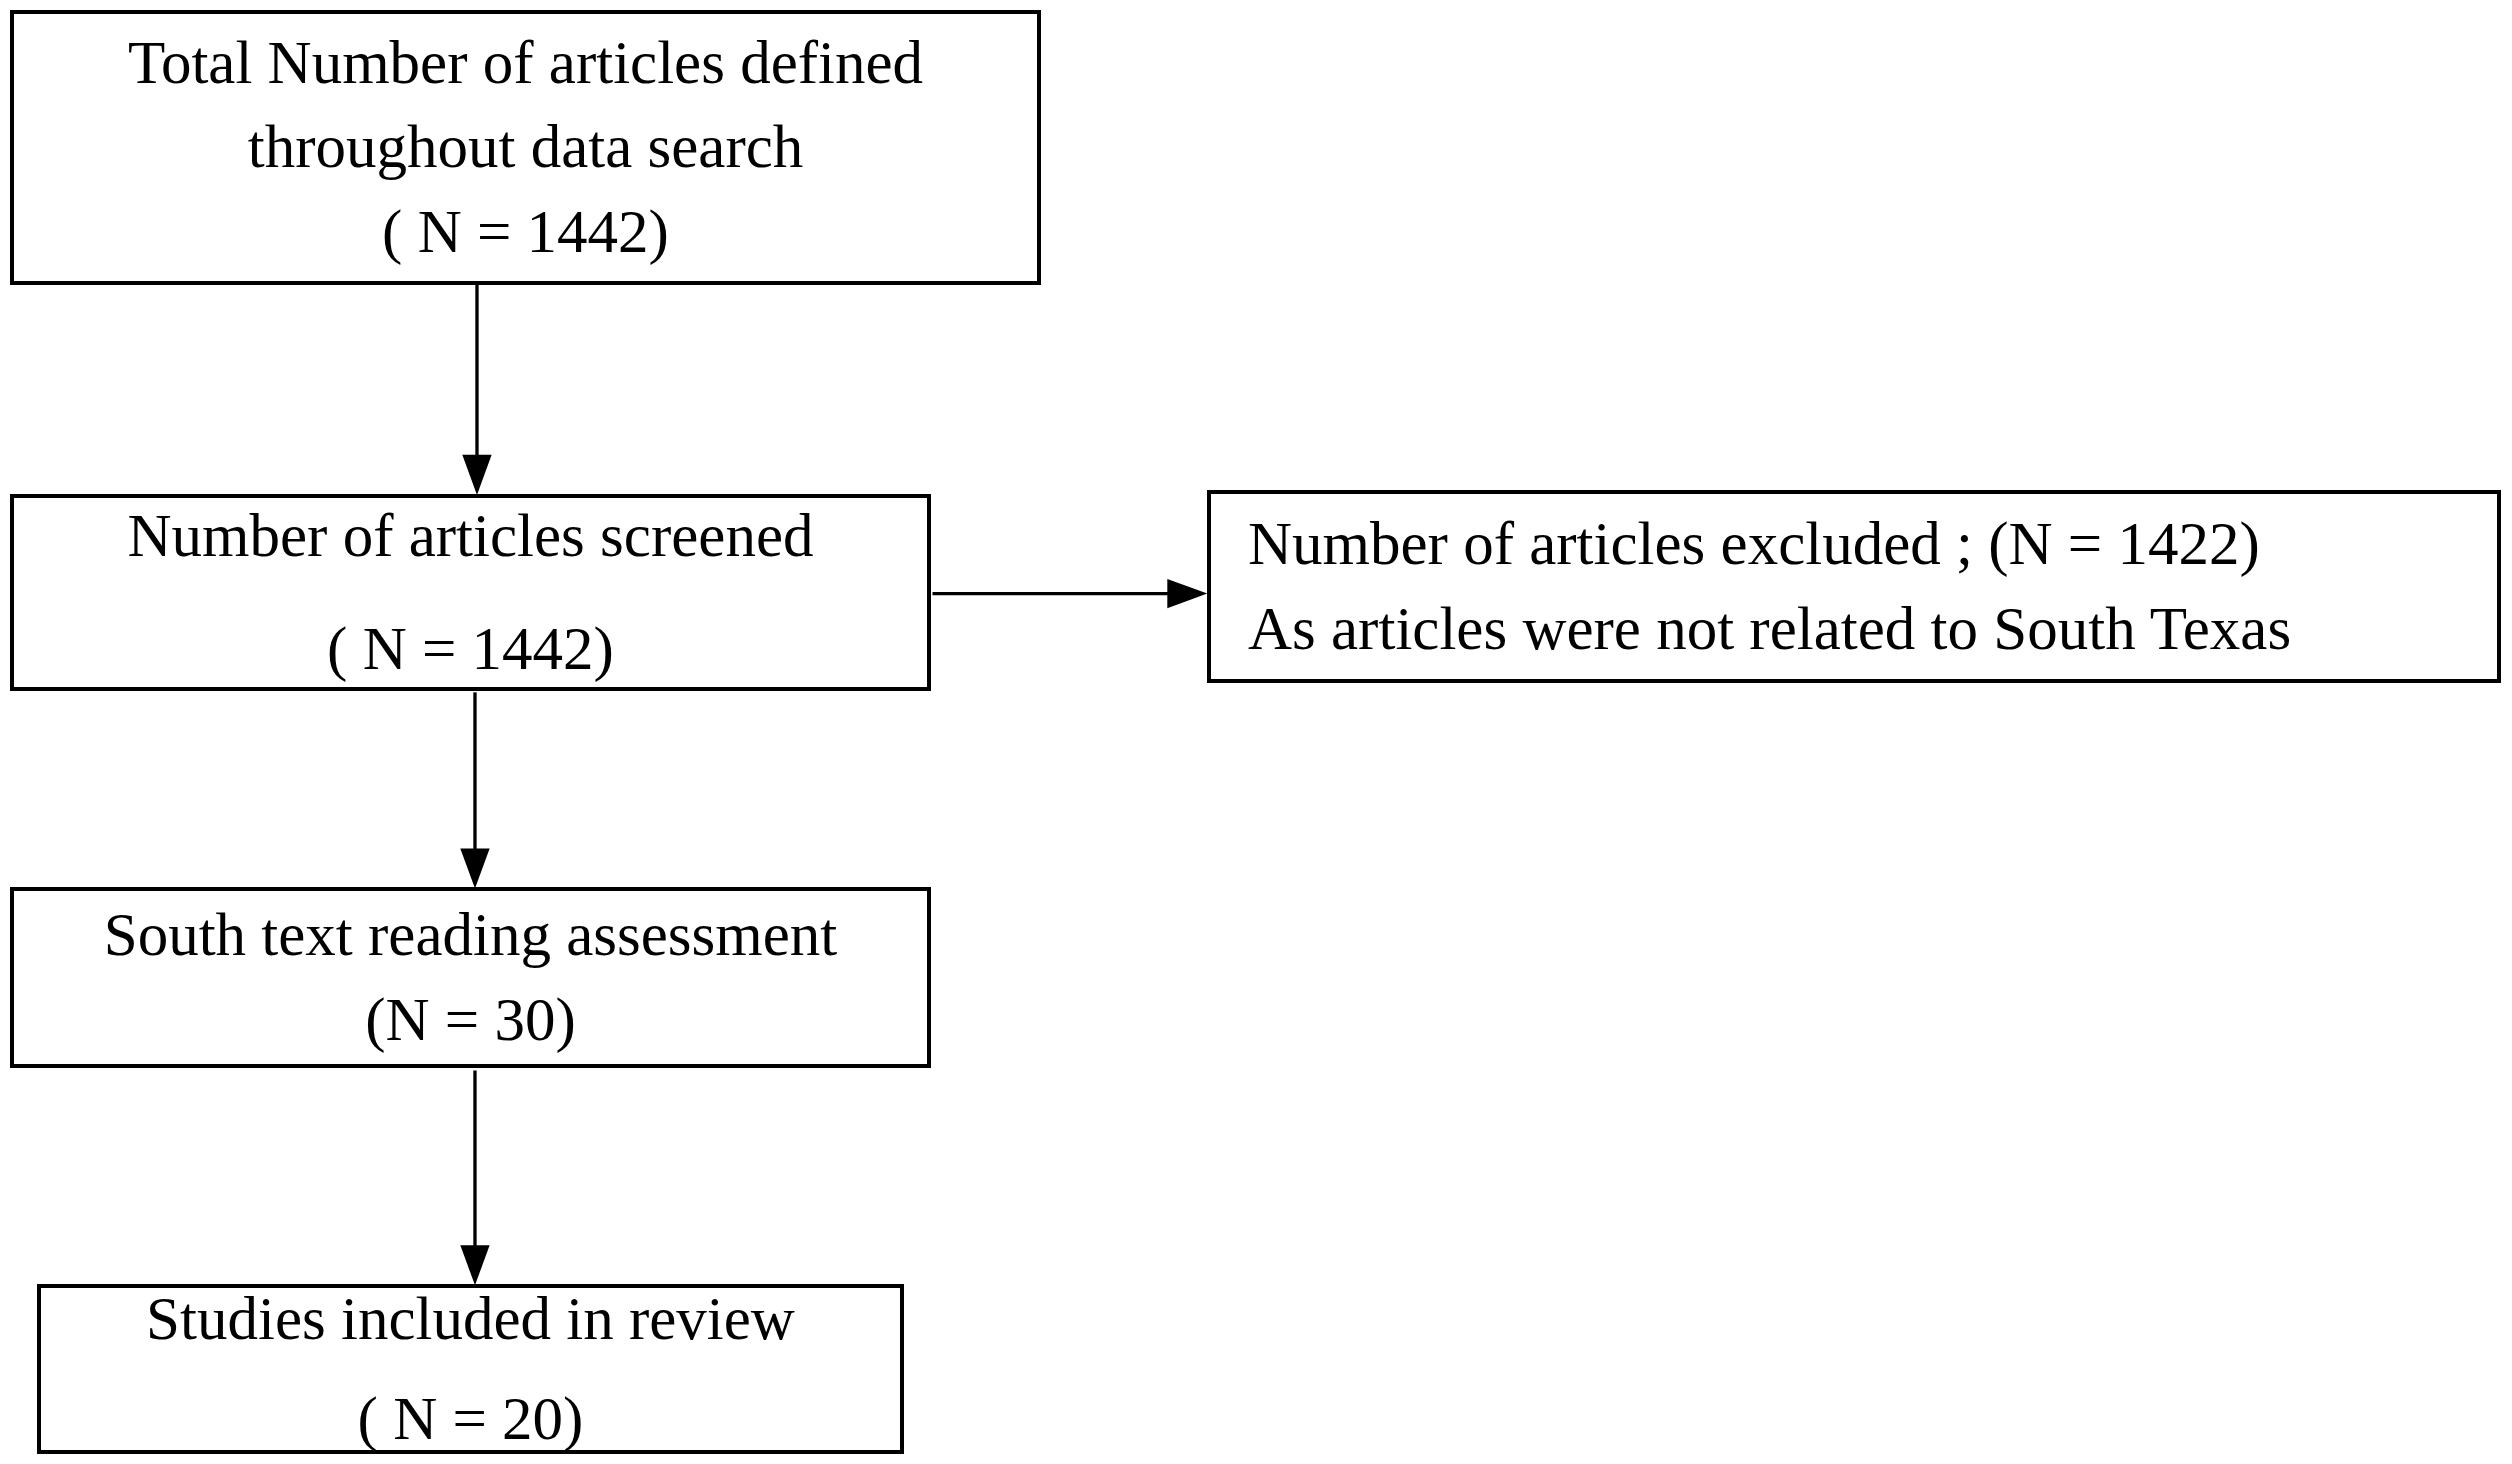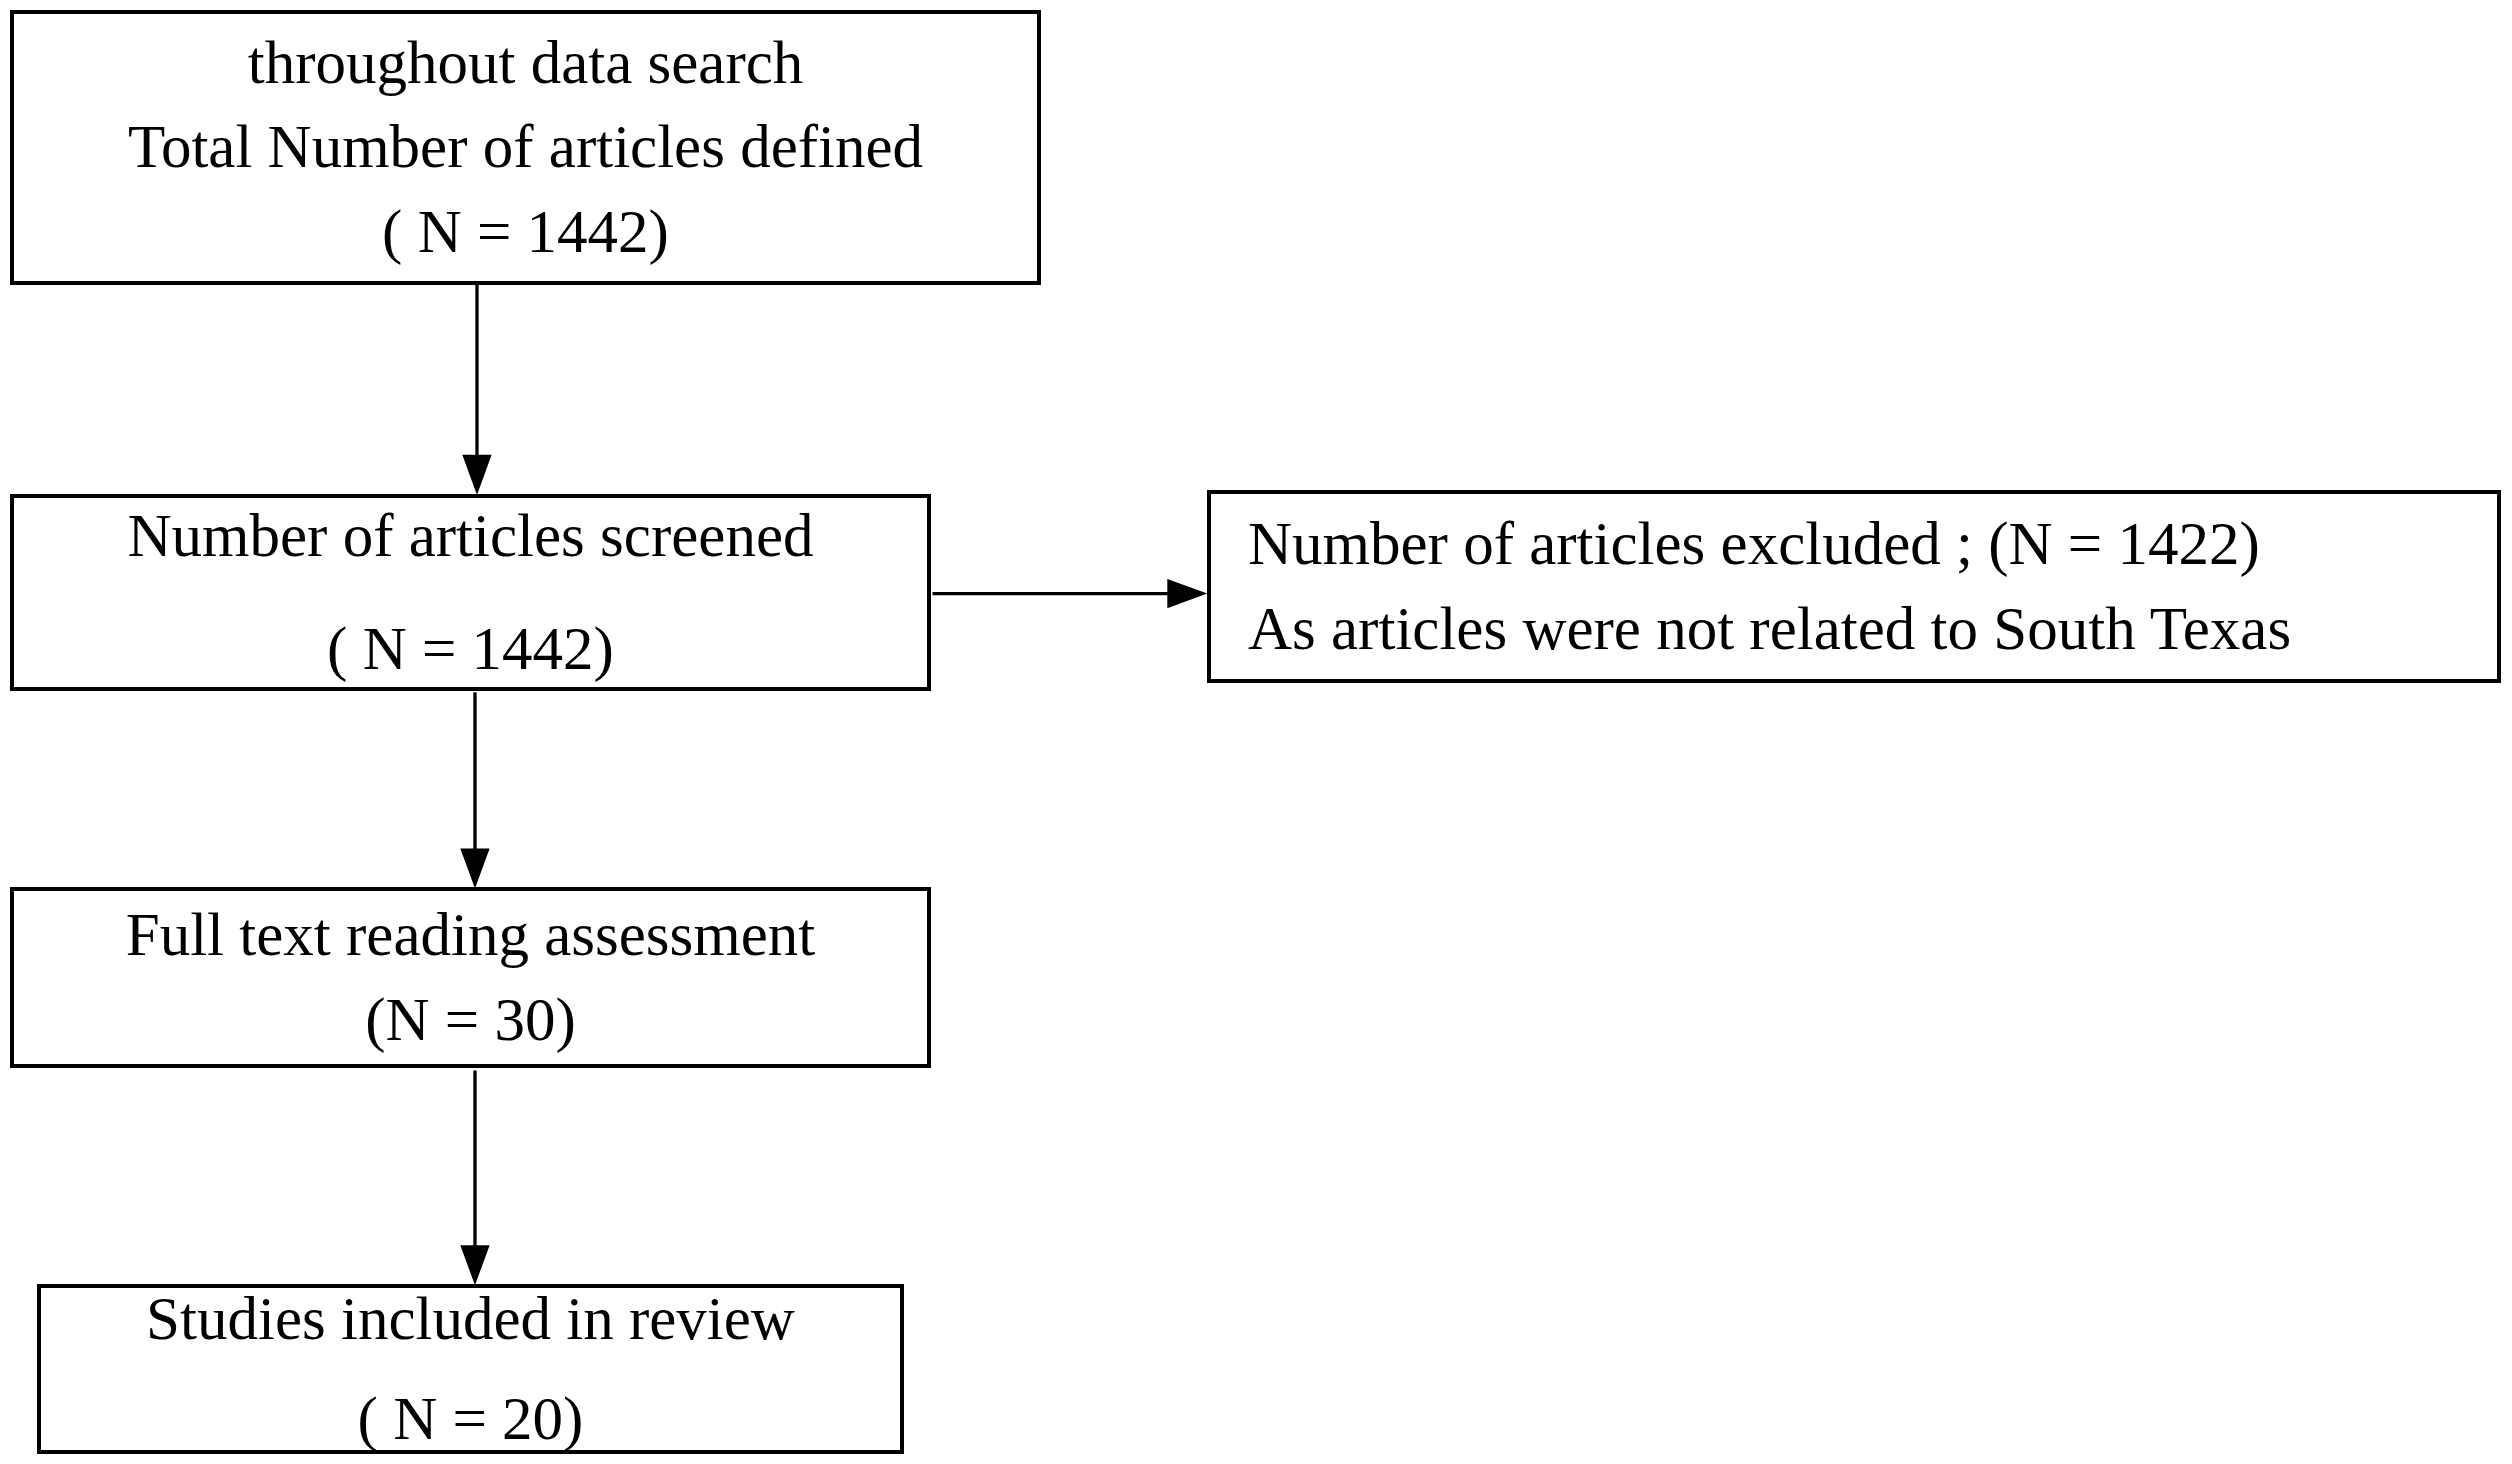--- a/index.html
+++ b/index.html
@@ -50,37 +50,37 @@
   .arrows line    { stroke: currentColor; stroke-width: 5; }
   .arrows polygon { fill: currentColor; }
   .line { white-space: pre; }
 </style>
 </head>
 <body>
 
 <div class="canvas">
 
   <div class="box box-total centered">
+    <div class="line">Total Number of articles defined</div>
     <div class="line">throughout data search</div>
-    <div class="line">Total Number of articles defined</div>
     <div class="line">( N = 1442)</div>
   </div>
 
   <div class="box box-screened centered">
     <div class="line">Number of articles screened</div>
     <div class="line">( N = 1442)</div>
   </div>
 
   <div class="box box-excluded lefted">
     <div class="line">Number of articles excluded ; (N = 1422)</div>
     <div class="line">As articles were not related to South Texas</div>
   </div>
 
   <div class="box box-fulltext centered">
-    <div class="line">Full text reading assessment</div>
+    <div class="line">South text reading assessment</div>
     <div class="line">(N = 30)</div>
   </div>
 
   <div class="box box-included centered">
     <div class="line">Studies included in review</div>
     <div class="line">( N = 20)</div>
   </div>
 
   <svg class="arrows" viewBox="0 0 3766 2195" xmlns="http://www.w3.org/2000/svg" aria-hidden="true">
     <g>

